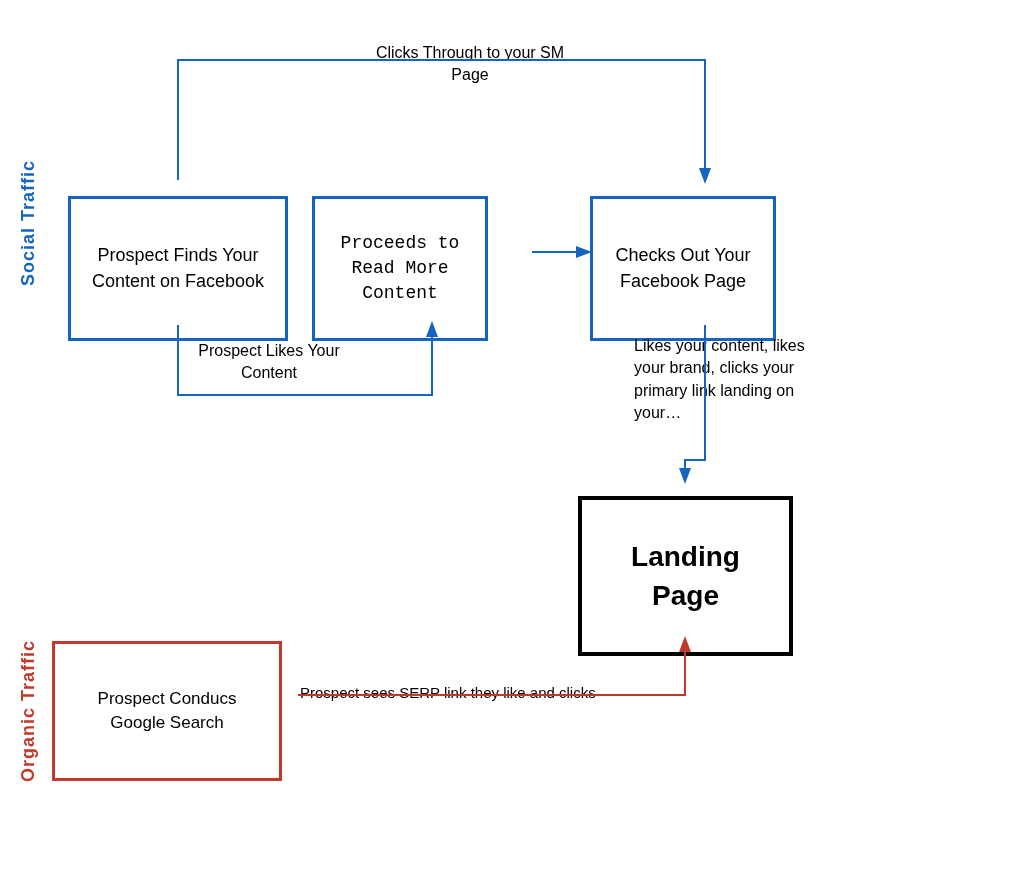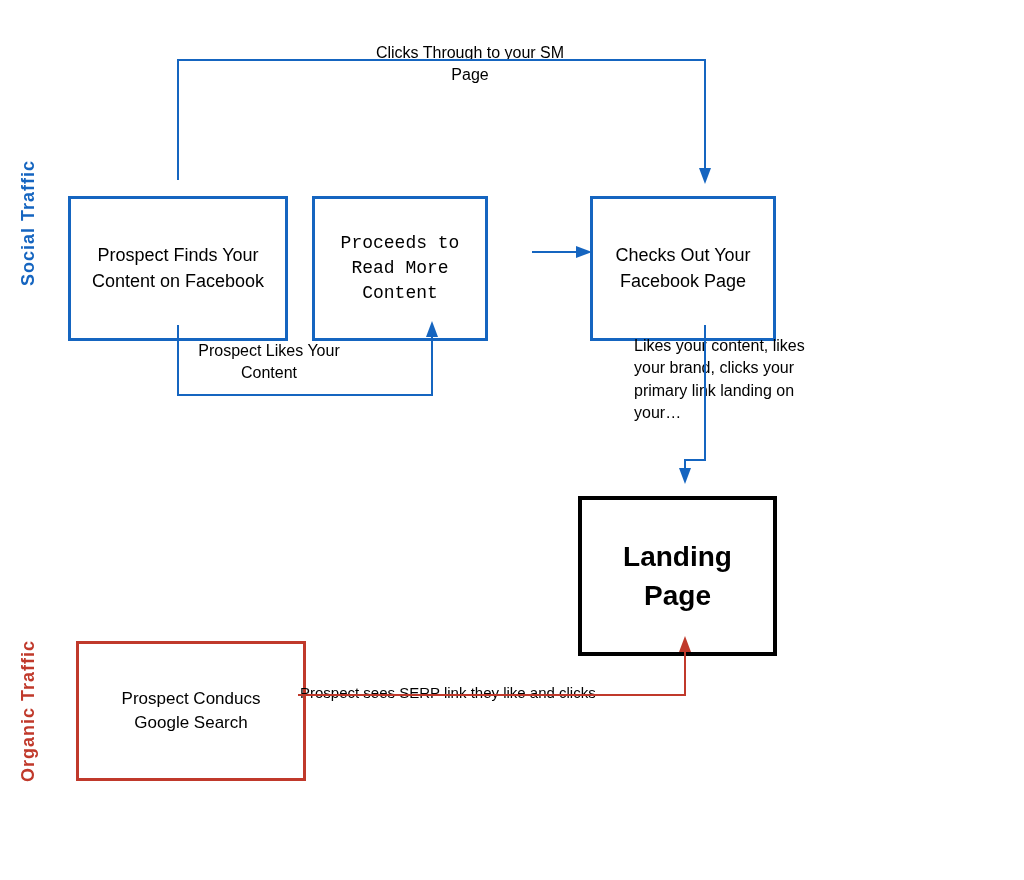--- a/index.html
+++ b/index.html
@@ -104,26 +104,26 @@
   <div class="box box-blue" style="left:312px; top:180px; width:176px; height:145px;font-family:Liberation Mono, monospace;">
     <span>Proceeds to Read
 More Content</span>
   </div>
 
   <div class="box box-blue" style="left:590px; top:180px; width:186px; height:145px;">
     <span>Checks Out Your
 Facebook Page</span>
   </div>
 
-  <div class="box box-black" style="left:578px; top:480px; width:199px; height:160px;">
+  <div class="box box-black" style="left:578px; top:480px; width:215px; height:160px;">
     <span>Landing
 Page</span>
   </div>
 
-  <div class="box box-red" style="left:76px; top:625px; width:230px; height:140px;">
+  <div class="box box-red" style="left:52px; top:625px; width:230px; height:140px;">
     <span style="font-size:17px;">Prospect
 Conducs Google
 Search</span>
   </div>
 
   <div class="float-label" style="left:370px; top:42px; width:200px;">Clicks Through to
 your SM Page</div>
 
   <div class="float-label" style="left:169px; top:340px; width:200px;">Prospect Likes Your
 Content</div>

